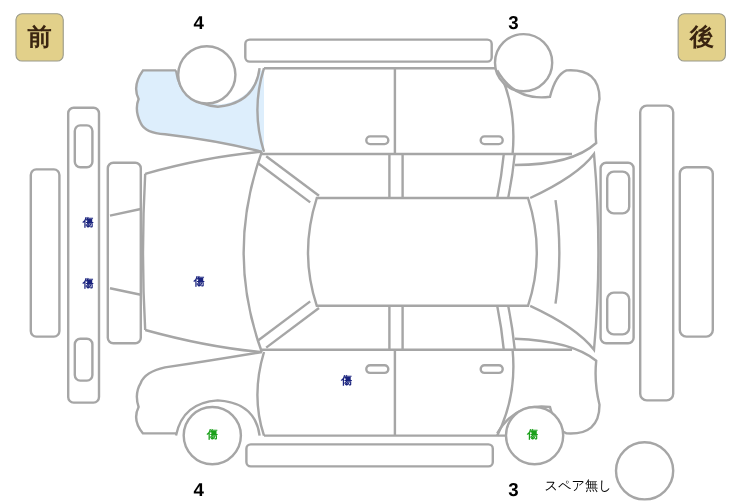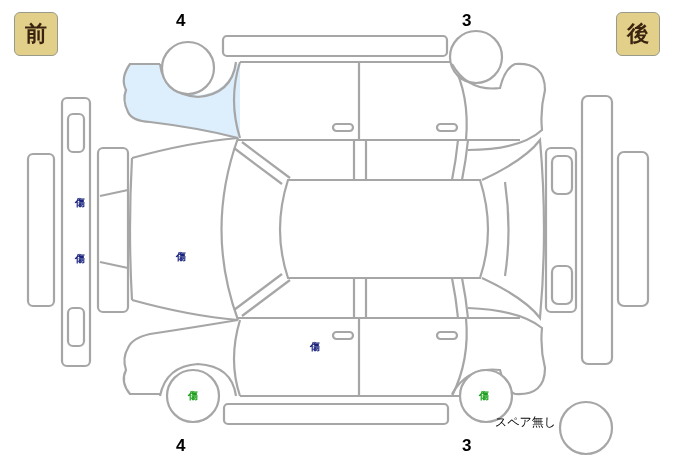--- a/index.html
+++ b/index.html
@@ -92,20 +92,20 @@
 </svg>
 
 <div class="badge" style="left:14px;top:12px;">前</div>
 <div class="badge" style="left:616px;top:12px;">後</div>
 
 <div class="tirenum" style="left:176px;top:11px;">4</div>
 <div class="tirenum" style="left:462px;top:11px;">3</div>
 <div class="tirenum" style="left:176px;top:436px;">4</div>
 <div class="tirenum" style="left:462px;top:436px;">3</div>
 
-<div class="spare-label" style="left:495px;top:414px;">スペア無し</div>
+<div class="spare-label" style="left:495px;top:433px;">スペア無し</div>
 
 <div class="mark" style="left:75px;top:198px;color:#1a237e;">傷</div>
 <div class="mark" style="left:75px;top:254px;color:#1a237e;">傷</div>
 <div class="mark" style="left:176px;top:252px;color:#1a237e;">傷</div>
 <div class="mark" style="left:310px;top:342px;color:#1a237e;">傷</div>
 <div class="mark" style="left:188px;top:391px;color:#1aa01a;">傷</div>
 <div class="mark" style="left:479px;top:391px;color:#1aa01a;">傷</div>
 
 </body></html>

